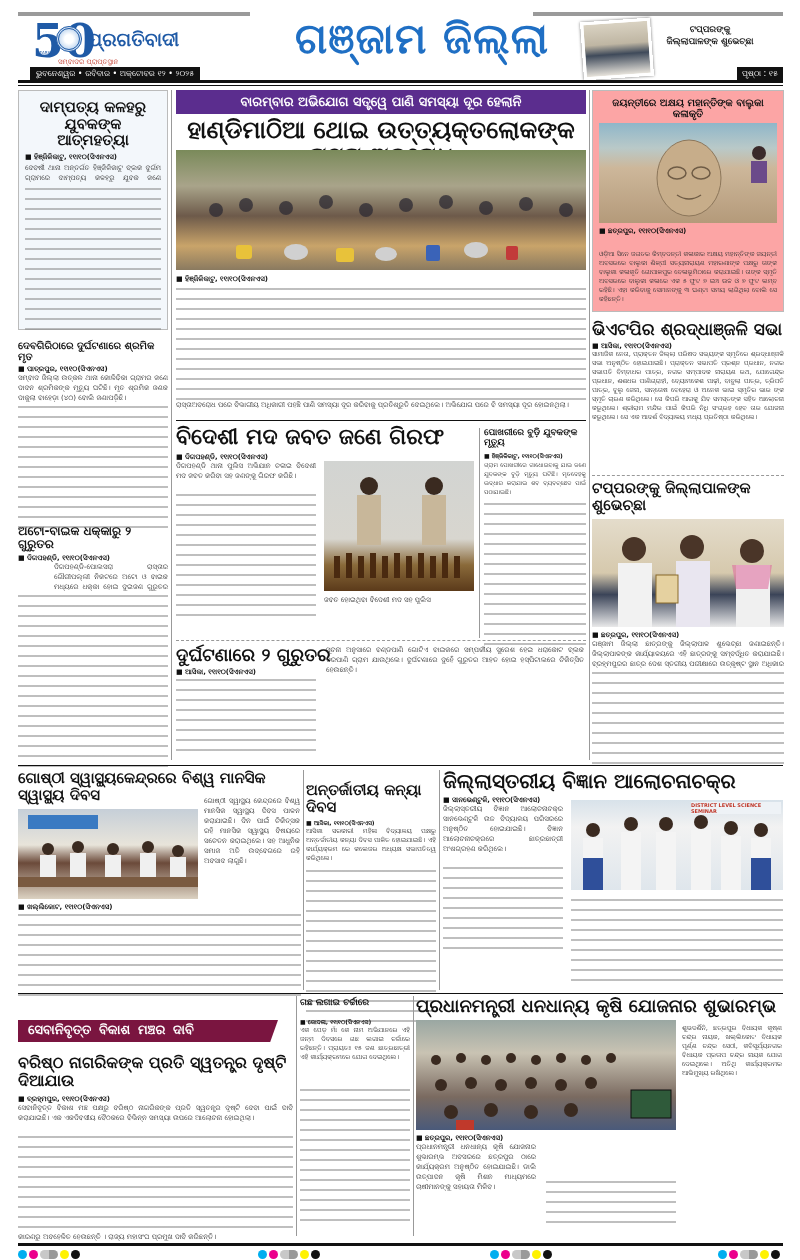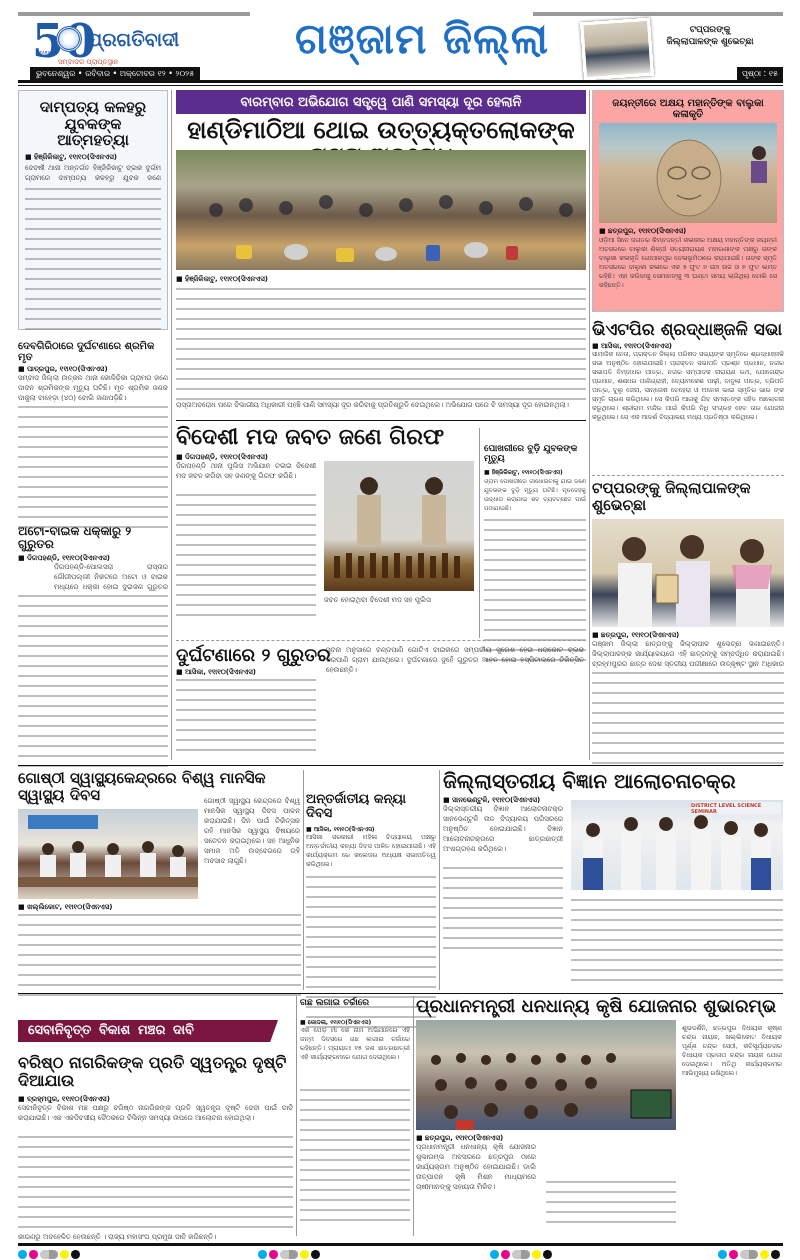--- a/index.html
+++ b/index.html
@@ -140,21 +140,21 @@
     <svg width="180" height="100">
       <ellipse cx="90" cy="55" rx="32" ry="38" fill="#c7ad8a" stroke="#8c765a" stroke-width="1"></ellipse>
       <ellipse cx="78" cy="50" rx="9" ry="6" fill="none" stroke="#6e5b45" stroke-width="1.5"></ellipse>
       <ellipse cx="102" cy="50" rx="9" ry="6" fill="none" stroke="#6e5b45" stroke-width="1.5"></ellipse>
       <path d="M78 72 Q90 80 102 72" stroke="#6e5b45" fill="none" stroke-width="1.5"></path>
       <circle cx="160" cy="30" r="7" fill="#3a2a2a"></circle>
         <rect x="152" y="38" width="16" height="22" fill="#6b4a8a"></rect>
     </svg>
   </div>
   <div class="byline" style="margin:4px 6px 0;">■ ଛତ୍ରପୁର, ୧୧ା୧୦(ସିଏନଏସ)</div>
-  <div class="body-text" style="margin:1px 6px; height:70px; font-size:6.5px; line-height:9px;">ଓଡ଼ିଆ ସିନେ ଜଗତର କିମ୍ବଦନ୍ତୀ କଳାକାର ଅକ୍ଷୟ ମହାନ୍ତିଙ୍କ ଜୟନ୍ତୀ ଅବସରରେ ବାଲୁକା ଶିଳ୍ପୀ ସତ୍ୟନାରାୟଣ ମହାରଣାଙ୍କ ପକ୍ଷରୁ ତାଙ୍କ ବାଲୁକା କଳାକୃତି ଗୋପାଳପୁର ବେଳାଭୂମିଠାରେ କରାଯାଇଛି। ତାଙ୍କ ସ୍ମୃତି ଅବସରରେ ବାଲୁକା କଳାରେ ଏକ ୫ ଫୁଟ ୭ ଇଞ୍ଚ ଉଚ୍ଚ ଓ ୭ ଫୁଟ ଲମ୍ବ ରହିଛି। ଏହା କରିବାକୁ ସେମାନଙ୍କୁ ୩ ଘଣ୍ଟା ସମୟ ଲାଗିଥିଲା ବୋଲି ସେ କହିଛନ୍ତି।</div>
+  <div class="body-text" style="margin:15px 6px; height:70px; font-size:6.5px; line-height:9px;">ଓଡ଼ିଆ ସିନେ ଜଗତର କିମ୍ବଦନ୍ତୀ କଳାକାର ଅକ୍ଷୟ ମହାନ୍ତିଙ୍କ ଜୟନ୍ତୀ ଅବସରରେ ବାଲୁକା ଶିଳ୍ପୀ ସତ୍ୟନାରାୟଣ ମହାରଣାଙ୍କ ପକ୍ଷରୁ ତାଙ୍କ ବାଲୁକା କଳାକୃତି ଗୋପାଳପୁର ବେଳାଭୂମିଠାରେ କରାଯାଇଛି। ତାଙ୍କ ସ୍ମୃତି ଅବସରରେ ବାଲୁକା କଳାରେ ଏକ ୫ ଫୁଟ ୭ ଇଞ୍ଚ ଉଚ୍ଚ ଓ ୭ ଫୁଟ ଲମ୍ବ ରହିଛି। ଏହା କରିବାକୁ ସେମାନଙ୍କୁ ୩ ଘଣ୍ଟା ସମୟ ଲାଗିଥିଲା ବୋଲି ସେ କହିଛନ୍ତି।</div>
 </div>
 
 <div class="abs" style="left:592px; top:320px; width:192px; height:150px;">
   <div class="headline" style="font-size:17px;">ଭିଏଟପିର ଶ୍ରଦ୍ଧାଞ୍ଜଳି ସଭା</div>
   <div class="byline" style="margin-top:3px;">■ ଆସିକା, ୧୧ା୧୦(ସିଏନଏସ)</div>
   <div class="body-text" style="height:112px; font-size:6.5px; line-height:9px;">ସାମାଜିକ ନେତା, ପ୍ରାକ୍ତନ ଜିଲ୍ଲା ପରିଷଦ ସଭ୍ୟଙ୍କ ସ୍ମୃତିରେ ଶ୍ରଦ୍ଧାଞ୍ଜଳି ସଭା ଅନୁଷ୍ଠିତ ହୋଇଯାଇଛି। ପ୍ରାକ୍ତନ ସଭାପତି ପ୍ରଶ୍ନ ପ୍ରଧାନ, ନଗର ସଭାପତି ବିମ୍ବାଧର ପାତ୍ର, ନଗର ସମ୍ପାଦକ ନାରାୟଣ ରଥ, ଯୋଗେନ୍ଦ୍ର ପ୍ରଧାନ, ଶଶଧର ପାଣିଗ୍ରାହୀ, ବ୍ୟୋମକେଶ ପାଢ଼ୀ, ବାବୁଲା ପାତ୍ର, ତ୍ରିପତି ପାତ୍ର, ବୁଲୁ ଜେନା, ସାନ୍ତୋଷ ବେହେରା ଓ ଅନେକ ଭାଇ ସ୍ମୃତିର ଭାର ଙ୍କ ସ୍ମୃତି ଚାରଣ କରିଥିଲେ। ସେ କିପରି ଆଗକୁ ଯିବ ସମସ୍ତଙ୍କ ସହିତ ଆଲୋଚନା କରୁଥିଲେ। ଶ୍ରୀରାମ ମନ୍ଦିର ପାଇଁ କିପରି ନିଧି ସଂଗ୍ରହ ହେବ ତାର ଯୋଜନା କରୁଥିଲେ। ସେ ଏକ ଆଦର୍ଶ ବିଦ୍ୟାଳୟ ମଧ୍ୟ ପ୍ରତିଷ୍ଠା କରିଥିଲେ।</div>
 </div>
 <div class="abs dotted" style="left:592px; top:475px; width:192px;"></div>
 
 <div class="abs" style="left:592px; top:480px; width:192px; height:280px;">
@@ -203,21 +203,21 @@
           <rect x="130" y="95" width="6" height="22"></rect>
       </g>
     </svg>
   </div>
   <div class="abs body-text" style="left:148px; top:170px; width:150px; height:12px;">ଜବତ ହୋଇଥିବା ବିଦେଶୀ ମଦ ସହ ପୁଲିସ</div>
 </div>
 
 <div class="abs vrule" style="left:479px; top:428px; height:210px;"></div>
 
 <div class="abs" style="left:484px; top:428px; width:102px; height:210px;">
-  <div class="headline" style="font-size:9px;margin-top:16px;">ପୋଖରୀରେ ବୁଡ଼ି ଯୁବକଙ୍କ ମୃତ୍ୟୁ</div>
+  <div class="headline" style="font-size:9px;">ପୋଖରୀରେ ବୁଡ଼ି ଯୁବକଙ୍କ ମୃତ୍ୟୁ</div>
   <div class="byline" style="margin-top:4px; font-size:6px;">■ ହିଞ୍ଜିଳିକାଟୁ, ୧୧ା୧୦(ସିଏନଏସ)</div>
   <div class="body-text" style="height:40px; font-size:6px; line-height:9px;">ଗ୍ରାମ ପୋଖରୀରେ ଗାଧୋଇବାକୁ ଯାଇ ଜଣେ ଯୁବକଙ୍କ ବୁଡ଼ି ମୃତ୍ୟୁ ଘଟିଛି। ମୃତଦେହକୁ ଉଦ୍ଧାର କରାଯାଇ ଶବ ବ୍ୟବଚ୍ଛେଦ ପାଇଁ ପଠାଯାଇଛି।</div>
   <div class="lines" style="height:150px;"></div>
 </div>
 
 <div class="abs dotted" style="left:176px; top:640px; width:410px;"></div>
 
 <div class="abs" style="left:176px; top:645px; width:410px; height:115px;">
   <div class="headline" style="font-size:18px;">ଦୁର୍ଘଟଣାରେ ୨ ଗୁରୁତର</div>
   <div class="byline" style="margin-top:3px;">■ ଆସିକା, ୧୧ା୧୦(ସିଏନଏସ)</div>
@@ -250,21 +250,21 @@
     </svg>
   </div>
   <div class="abs body-text" style="left:186px; top:26px; width:96px; height:70px;">ଗୋଷ୍ଠୀ ସ୍ୱାସ୍ଥ୍ୟ କେନ୍ଦ୍ରରେ ବିଶ୍ୱ ମାନସିକ ସ୍ୱାସ୍ଥ୍ୟ ଦିବସ ପାଳନ କରାଯାଇଛି। ଦିନ ପାଇଁ ଚିକିତ୍ସକ ରହି ମାନସିକ ସ୍ୱାସ୍ଥ୍ୟ ବିଷୟରେ ସଚେତନ କରାଇଥିଲେ। ସହ ଆଧୁନିକ ସମାଜ ଅତି ଉଦ୍ବେଗରେ ରହି ଅବସାଦ ଲାଗୁଛି।</div>
   <div class="byline" style="margin-top:4px;">■ ଖଲ୍ଲିକୋଟ, ୧୧ା୧୦(ସିଏନଏସ)</div>
   <div class="lines" style="height:90px;"></div>
 </div>
 
 <div class="abs vrule" style="left:303px; top:770px; height:220px;"></div>
 
 <div class="abs" style="left:306px; top:770px; width:130px; height:220px;">
-  <div class="headline" style="font-size:13px; margin-top:22px;">ଅନ୍ତର୍ଜାତୀୟ କନ୍ୟା ଦିବସ</div>
+  <div class="headline" style="font-size:15px; margin-top:12px;">ଅନ୍ତର୍ଜାତୀୟ କନ୍ୟା ଦିବସ</div>
   <div class="byline" style="margin-top:4px; font-size:6px;">■ ଆସିକା, ୧୧ା୧୦(ସିଏନଏସ)</div>
   <div class="body-text" style="height:40px; font-size:6.5px; line-height:9px;">ଆସିକା ସରକାରୀ ମହିଳା ବିଦ୍ୟାଳୟ ପକ୍ଷରୁ ଅନ୍ତର୍ଜାତୀୟ କନ୍ୟା ଦିବସ ପାଳିତ ହୋଇଯାଇଛି। ଏହି କାର୍ଯ୍ୟକ୍ରମ ରେ କଲେଜର ଅଧ୍ୟକ୍ଷ ସଭାପତିତ୍ୱ କରିଥିଲେ।</div>
   <div class="lines" style="height:155px;"></div>
 </div>
 
 <div class="abs vrule" style="left:439px; top:770px; height:220px;"></div>
 
 <div class="abs" style="left:443px; top:770px; width:340px; height:220px;">
   <div class="headline" style="font-size:20px;">ଜିଲ୍ଲାସ୍ତରୀୟ ବିଜ୍ଞାନ ଆଲୋଚନାଚକ୍ର</div>
   <div class="byline" style="margin-top:4px;">■ ସାନଭେଣ୍ଟୁଳି, ୧୧ା୧୦(ସିଏନଏସ)</div>

